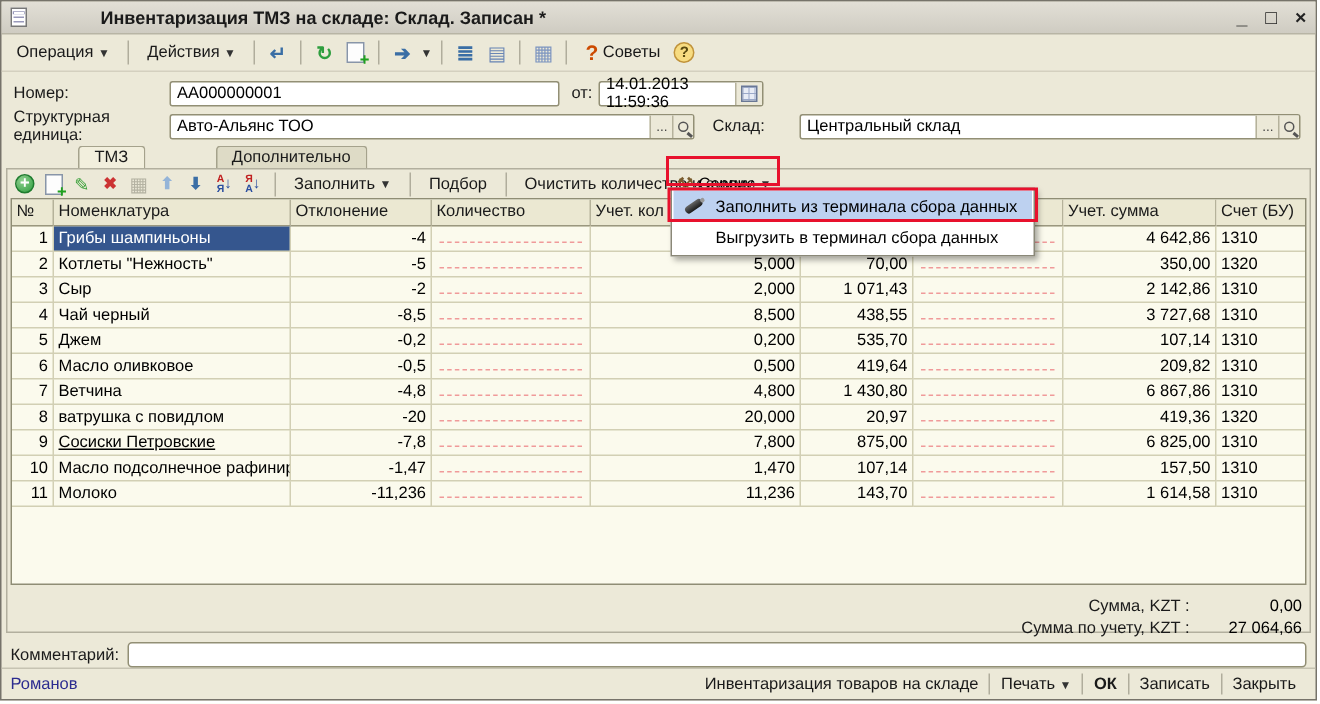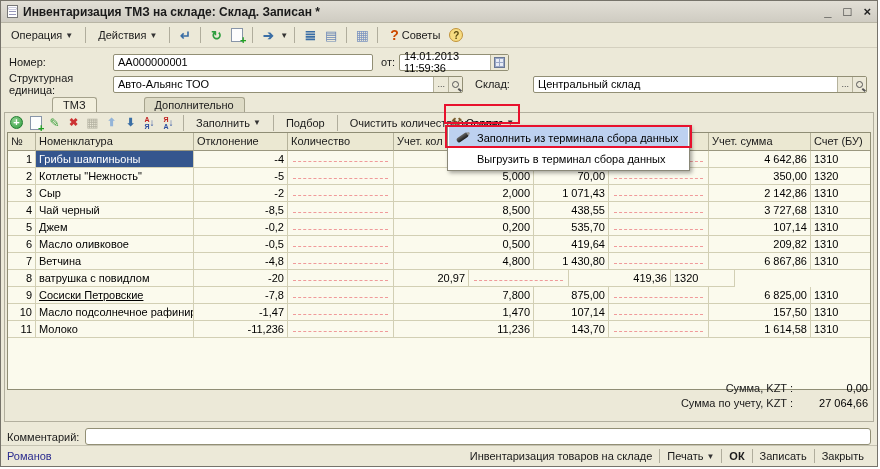--- a/index.html
+++ b/index.html
@@ -7,20 +7,21 @@
   #window {
     position: relative; width: 878px; height: 467px;
     border: 1px solid #76736a; background: #ece9d8;
     display: flex; flex-direction: column; overflow: hidden;
   }
   
   .titlebar {
     height: 22px; background: linear-gradient(#e2dfd6, #cfccc2);
     display: flex; align-items: center; padding: 0 6px; flex: 0 0 auto;
     border-bottom: 1px solid #b8b5a5;
+    gap: 44px;
   }
   .doc-ic { width: 11px; height: 13px; background: #fff; border: 1px solid #777;
     margin-right: 5px; position: relative; }
   .doc-ic::after { content:""; position:absolute; left:1px; top:2px; width:7px; height:1px;
     box-shadow: 0 0 0 .5px #99b, 0 3px 0 0 #99b, 0 6px 0 0 #99b; }
   .title-text { font-weight: bold; font-size: 12px; color: #1a1a1a; }
   .win-controls { margin-left: auto; display: flex; gap: 12px; font-size: 13px; font-weight: bold; color: #222; }
   .win-controls span { cursor: default; line-height: 14px; }
   
   .toolbar {
@@ -93,21 +94,21 @@
   .gh { height: 18px; }
   .gh .gcell { background: #ebe8d2; border-right: 1px solid #b5b29a; border-bottom: 1px solid #9a977f;
     font-weight: normal; color: #1a1a1a; }
   .gcell { height: 17px; line-height: 16px; padding: 0 3px; border-right: 1px solid #d2cfb4;
     border-bottom: 1px solid #d2cfb4; overflow: hidden; white-space: nowrap; flex: 0 0 auto; cursor: default; }
   .gh .gcell { height: 18px; line-height: 17px; }
   .r { text-align: right; }
   .sel { background: #35568e; color: #fff; }
   .dash { display: block; border-bottom: 1px dashed #f09a9a; height: 11px; margin: 0 2px; }
   
-  .totals { position: absolute; right: 5px; top: 268px; width: 300px; }
+  .totals { position: absolute; right: 5px; top: 284px; width: 300px; }
   .trow { display: flex; height: 15px; line-height: 15px; }
   .tlabel { flex: 1; text-align: right; color: #1a1a1a; }
   .tval { width: 75px; text-align: right; color: #000; }
   
   .comment-row { display: flex; align-items: center; padding: 0 6px; margin-top: 6px; flex: 0 0 auto; }
   .comment-row .finput { flex: 1; margin-left: 6px; border-radius: 3px; }
   
   .statusbar { margin-top: auto; height: 21px; border-top: 1px solid #c6c3b2;
     display: flex; align-items: center; padding: 0 6px; flex: 0 0 auto; }
   .user { color: #2b2b8f; }
@@ -405,20 +406,21 @@
           <span class="gcell r" style="width: 102px;">6 867,86</span>
           <span class="gcell" style="width: 64px;">1310</span>
         </div>
         <div class="grow">
           <span class="gcell r" style="width: 28px;">8</span>
           <span class="gcell" style="width: 158px;">ватрушка с повидлом</span>
           <span class="gcell r" style="width: 94px;">-20</span>
           <span class="gcell" style="width: 106px;">
             <span class="dash"></span>
           </span>
+          <span class="gcell r" style="width: 140px;">20,000</span>
           <span class="gcell r" style="width: 75px;">20,97</span>
           <span class="gcell" style="width: 100px;">
             <span class="dash"></span>
           </span>
           <span class="gcell r" style="width: 102px;">419,36</span>
           <span class="gcell" style="width: 64px;">1320</span>
         </div>
         <div class="grow">
           <span class="gcell r" style="width: 28px;">9</span>
           <span class="gcell" style="width: 158px; text-decoration: underline;">Сосиски Петровские</span>

